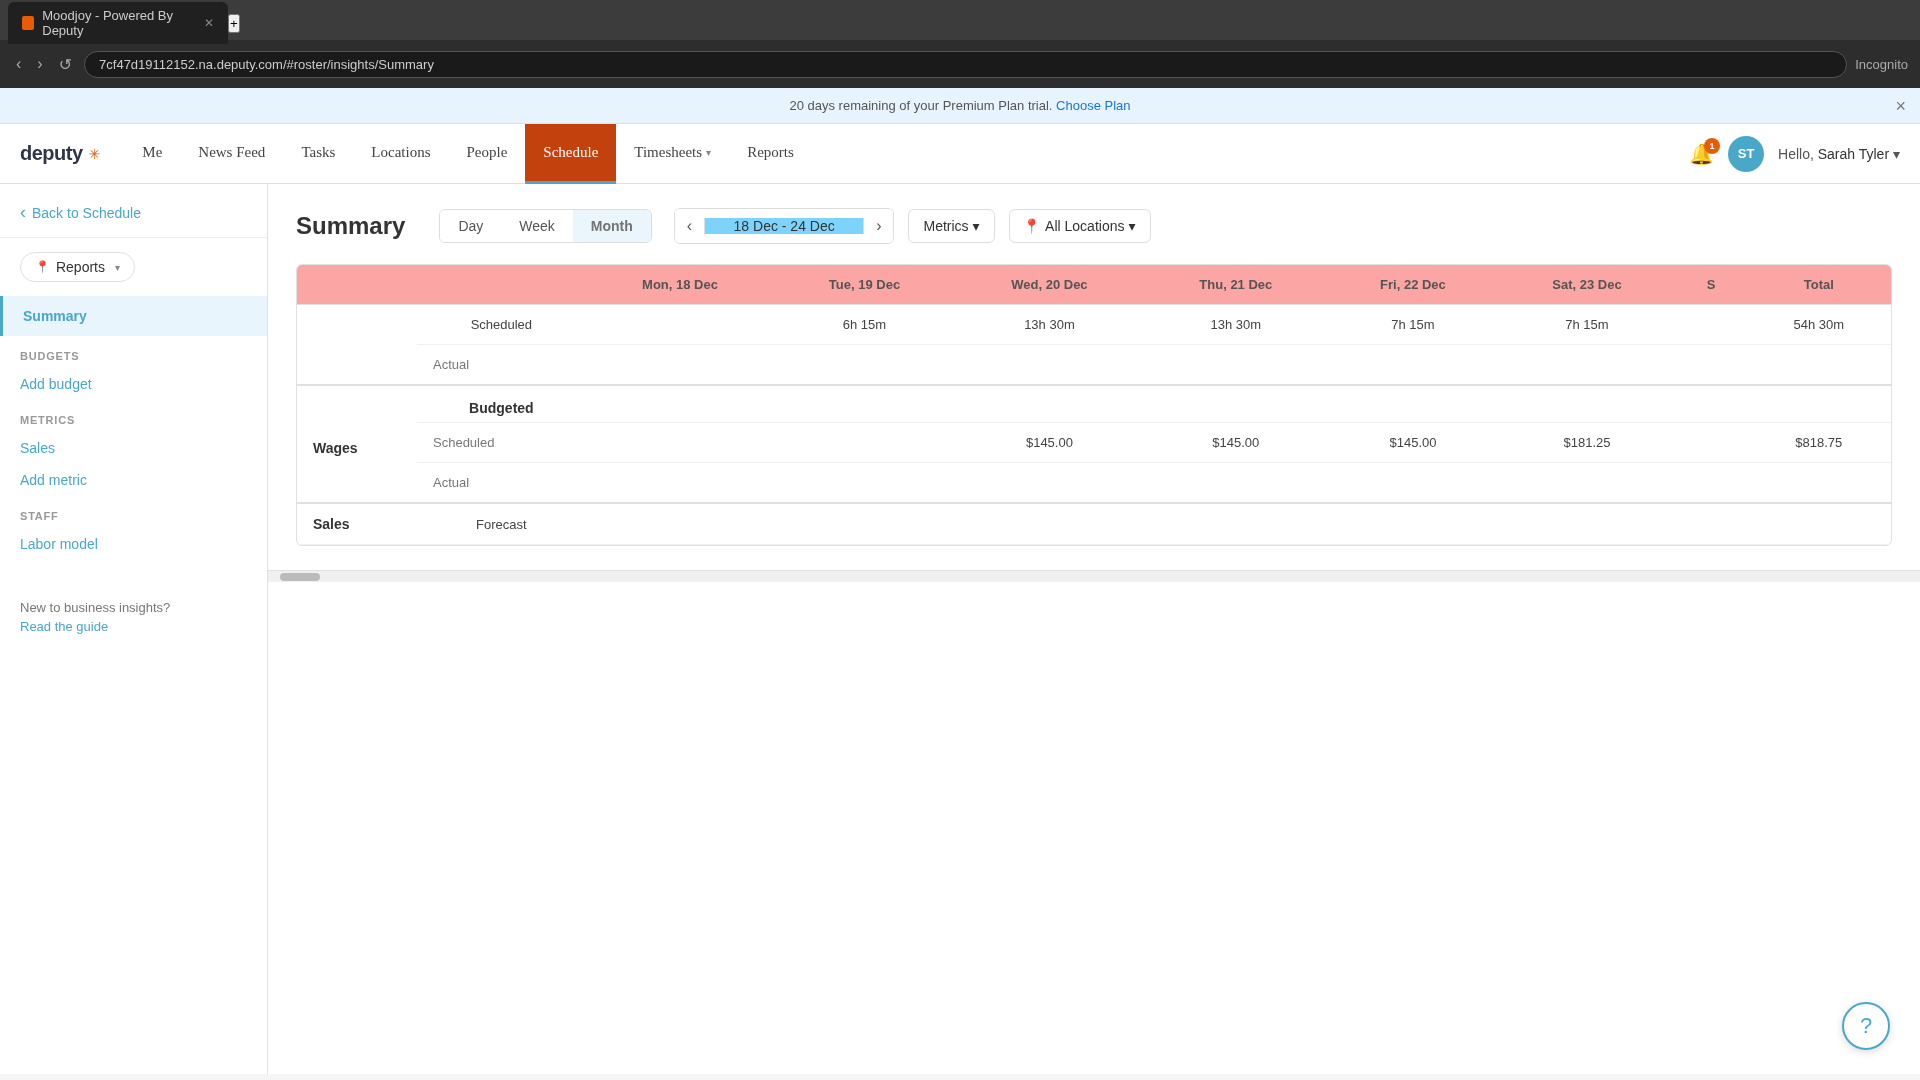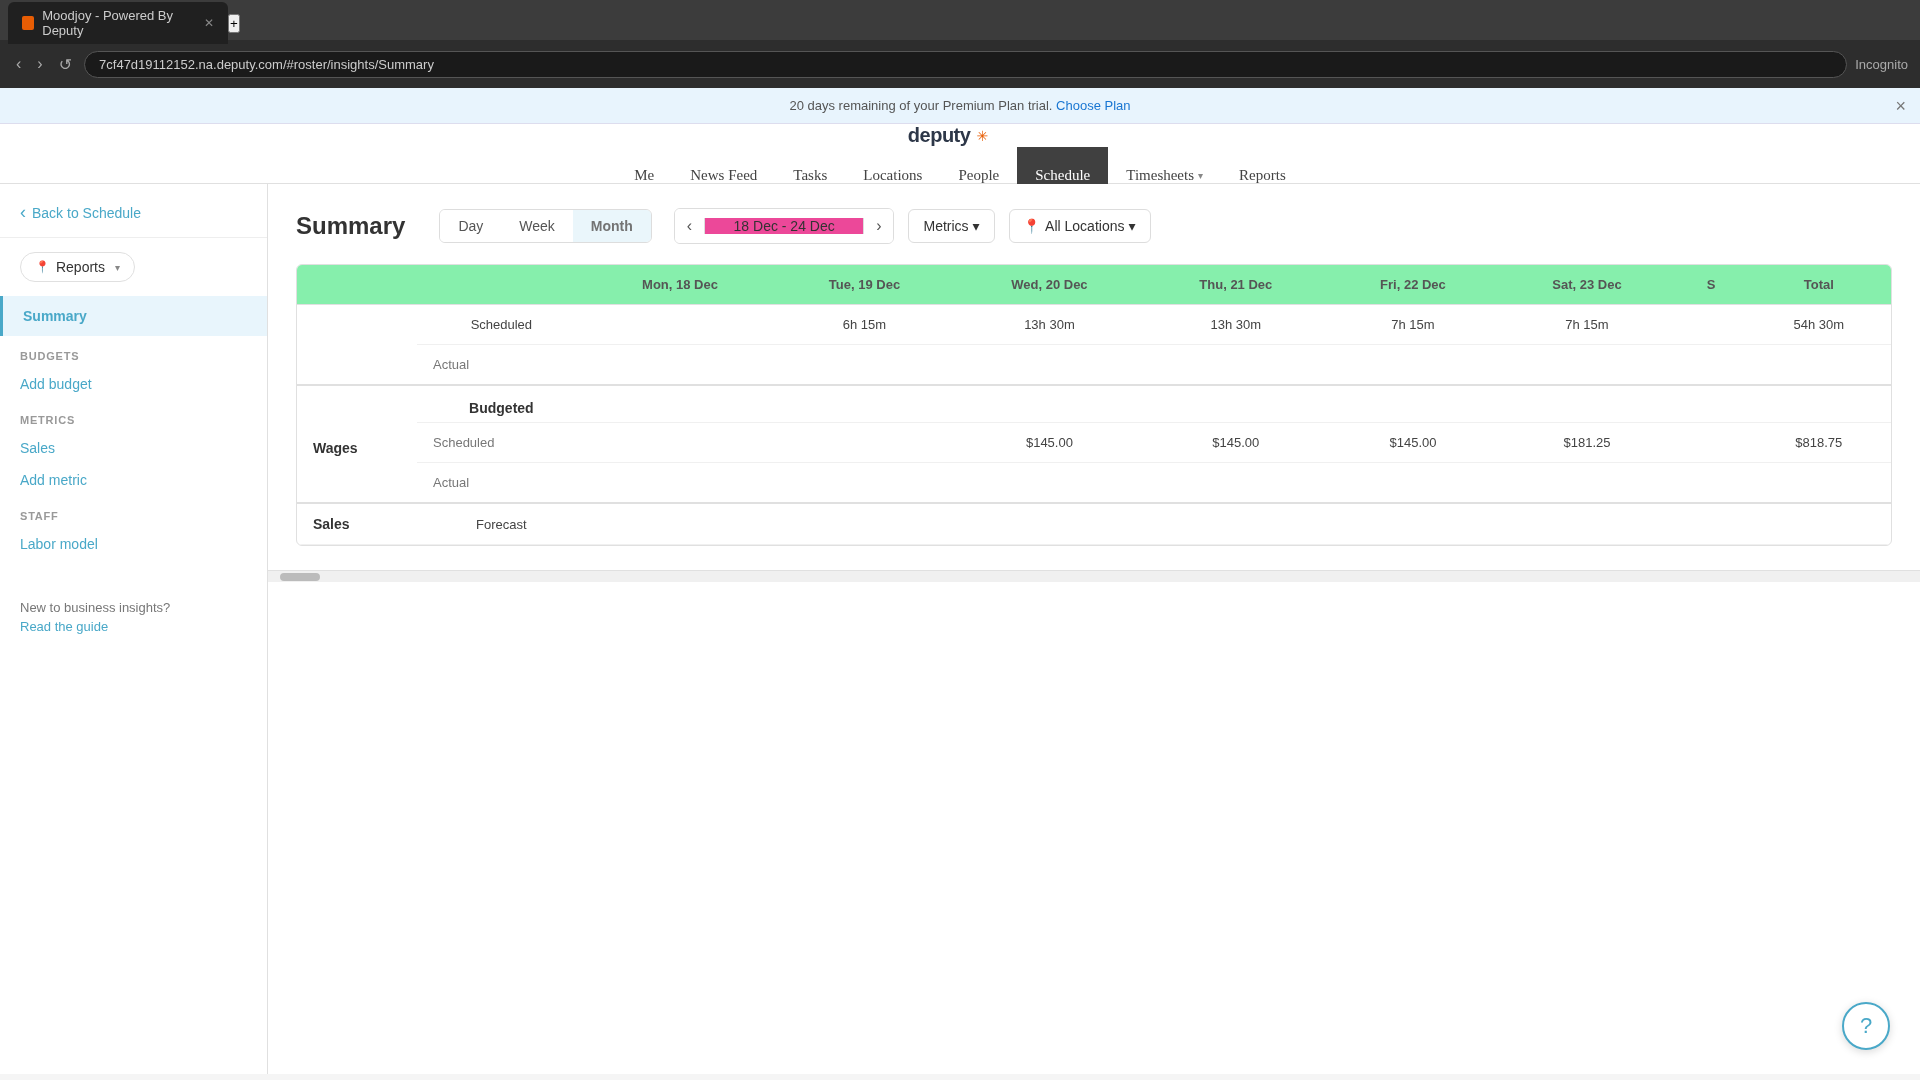--- a/index.html
+++ b/index.html
@@ -14,27 +14,27 @@
     .browser-url-bar span { flex: 1; }
     .browser-nav-right { display: flex; align-items: center; gap: 8px; color: #aaa; font-size: 13px; }
     .browser-nav-right span { color: #aaa; }
 
     
     .trial-banner { background: #e8f4fd; text-align: center; padding: 10px; font-size: 13px; color: #555; position: relative; border-bottom: 1px solid #dde; }
     .trial-banner a { color: #1976d2; text-decoration: none; font-weight: 400; }
     .trial-banner .close-btn { position: absolute; right: 14px; top: 50%; transform: translateY(-50%); background: none; border: none; font-size: 18px; cursor: pointer; color: #777; }
 
     
-    .app-header { background: #fff; border-bottom: 1px solid #e0e0e0; height: 60px; display: flex; align-items: center; padding: 0 20px; gap: 0; flex-direction: column; }
+    .app-header { background: #fff; border-bottom: 1px solid #e0e0e0; height: 60px; display: flex; align-items: center; padding: 0 20px; gap: 0; }
     .app-logo { display: flex; align-items: center; gap: 6px; margin-right: 24px; }
     .app-logo .logo-text { font-size: 20px; font-weight: 700; color: #2d3748; letter-spacing: -0.5px; }
     .app-logo .logo-star { color: #e85d04; font-size: 14px; }
     .nav-links { display: flex; align-items: center; gap: 0; flex: 1; font-family: Liberation Serif, serif; }
     .nav-link { padding: 0 18px; height: 60px; display: flex; align-items: center; font-size: 15px; color: #444; cursor: pointer; text-decoration: none; border-bottom: 3px solid transparent; }
-    .nav-link.active { color: #fff; background: #404040; border-bottom-color: #49a8c8; }
+    .nav-link.active { color: #fff; background: #c2410c; border-bottom-color: #49a8c8; }
     .nav-link .chevron { font-size: 10px; margin-left: 4px; color: #888; }
     .header-right { display: flex; align-items: center; gap: 14px; margin-left: auto; }
     .notif-bell { position: relative; cursor: pointer; color: #555; font-size: 20px; }
     .notif-badge { position: absolute; top: -4px; right: -6px; background: #e85d04; color: #fff; font-size: 9px; border-radius: 50%; width: 16px; height: 16px; display: flex; align-items: center; justify-content: center; font-weight: 700; }
     .user-avatar { width: 36px; height: 36px; background: #49a8c8; border-radius: 50%; display: flex; align-items: center; justify-content: center; color: #fff; font-weight: 700; font-size: 13px; }
     .hello-text { font-size: 14px; color: #555; cursor: pointer; }
     .hello-text span { color: #333; font-weight: 500; }
 
     
     .main-layout { display: flex; height: calc(1080px - 40px - 48px - 42px - 60px); background: #f0f2f5; }
@@ -57,29 +57,29 @@
     .content-inner { padding: 24px 28px; }
 
     
     .summary-header { display: flex; align-items: center; gap: 14px; margin-bottom: 20px; }
     .summary-title { font-size: 24px; font-weight: 600; color: #333; margin-right: 20px; }
     .view-tabs { display: flex; gap: 0; border: 1px solid #ddd; border-radius: 6px; overflow: hidden; }
     .view-tab { padding: 8px 18px; font-size: 14px; color: #555; cursor: pointer; background: #fff; border: none; }
     .view-tab.active { background: #eaf6fb; color: #737373; font-weight: 600; }
     .date-nav { display: flex; align-items: center; gap: 0; border: 1px solid #ddd; border-radius: 6px; overflow: hidden; margin-left: 8px; }
     .date-nav-btn { padding: 8px 12px; background: #fff; border: none; cursor: pointer; color: #555; font-size: 16px; }
-    .date-range { padding: 0 18px; background: #ec4899; font-size: 14px; color: #333; border-left: 1px solid #ddd; border-right: 1px solid #ddd; min-width: 160px; text-align: center; }
+    .date-range { padding: 0 18px; background: #7dd3fc; font-size: 14px; color: #333; border-left: 1px solid #ddd; border-right: 1px solid #ddd; min-width: 160px; text-align: center; }
     .metrics-btn { display: flex; align-items: center; gap: 4px; padding: 8px 14px; background: #fff; border: 1px solid #ddd; border-radius: 6px; cursor: pointer; font-size: 14px; color: #333; }
     .locations-btn { display: flex; align-items: center; gap: 4px; padding: 8px 14px; background: #fff; border: 1px solid #ddd; border-radius: 6px; cursor: pointer; font-size: 14px; color: #333; }
     .locations-btn .pin-icon { color: #e85d04; }
 
     
     .summary-table-wrap { overflow: auto; border: 1px solid #e0e0e0; border-radius: 6px; position: relative; }
     .summary-table { width: 100%; border-collapse: collapse; min-width: 900px; }
-    .summary-table th { padding: 12px 16px; background: #86efac; border-bottom: 1px solid #e0e0e0; font-size: 13px; font-weight: 600; color: #555; text-align: center; white-space: nowrap; }
+    .summary-table th { padding: 12px 16px; background: #fca5a5; border-bottom: 1px solid #e0e0e0; font-size: 13px; font-weight: 600; color: #555; text-align: center; white-space: nowrap; }
     .summary-table th:first-child { text-align: left; width: 120px; }
     .summary-table td { padding: 12px 16px; border-bottom: 1px solid #f0f0f0; font-size: 13px; color: #444; text-align: center; white-space: nowrap; }
     .summary-table td:first-child { text-align: left; color: #777; font-size: 13px; }
     .summary-table td.label-col { font-weight: 600; color: #444; }
     .summary-table .section-label td { font-weight: 700; color: #333; font-size: 14px; padding: 14px 16px 6px; border-top: 2px solid #e0e0e0; }
 
     
     .help-btn { position: fixed; bottom: 30px; right: 30px; width: 48px; height: 48px; background: #fff; border: 2px solid #49a8c8; border-radius: 50%; display: flex; align-items: center; justify-content: center; cursor: pointer; font-size: 22px; color: #49a8c8; box-shadow: 0 2px 8px rgba(0,0,0,0.15); }
 
     

